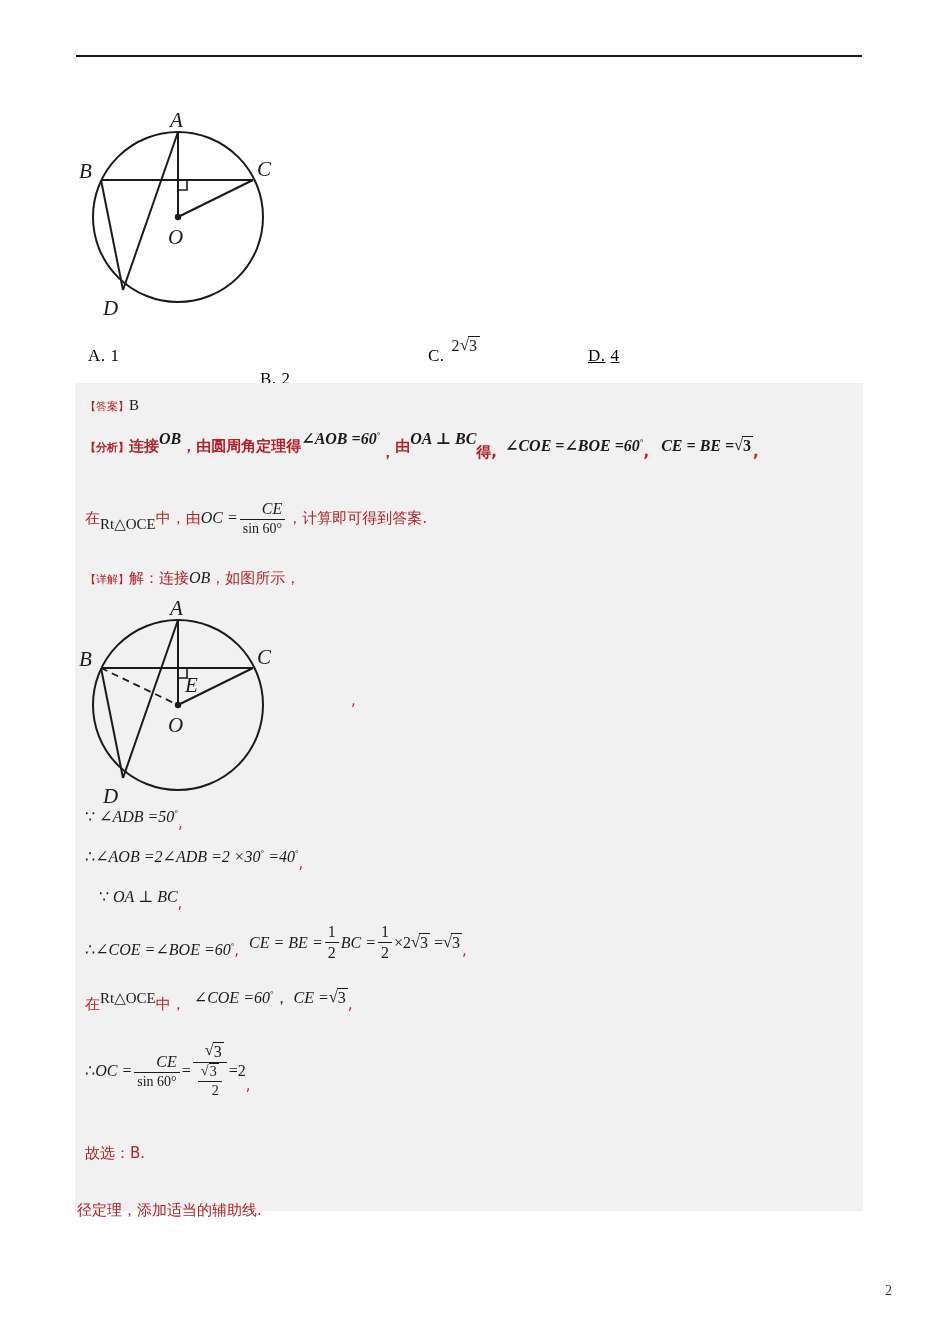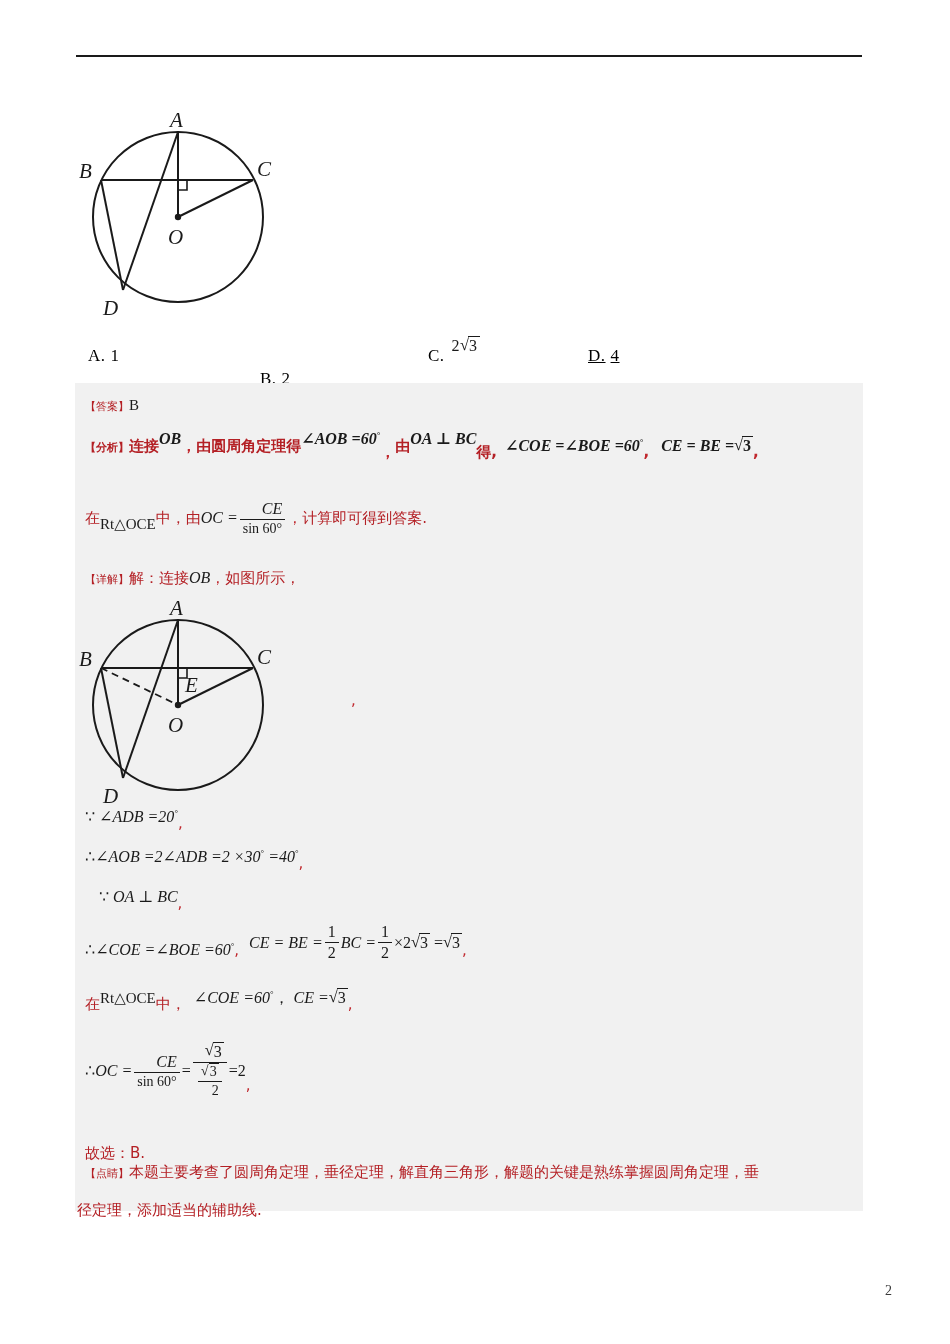--- a/index.html
+++ b/index.html
@@ -239,21 +239,21 @@
         <text x="182" y="64" font-family="Liberation Serif, serif" font-style="italic" font-size="21" fill="#1a1a1a">C</text>
         <text x="28" y="203" font-family="Liberation Serif, serif" font-style="italic" font-size="21" fill="#1a1a1a">D</text>
         <text x="93" y="132" font-family="Liberation Serif, serif" font-style="italic" font-size="21" fill="#1a1a1a">O</text>
         <text x="110" y="92" font-family="Liberation Serif, serif" font-style="italic" font-size="21" fill="#1a1a1a">E</text>
         <text x="276" y="105" font-family="DejaVu Sans, sans-serif" font-size="15" fill="#c0272d">,</text>
       </svg>
     </div>
 
     <div class="line" style="left:10px; top:424px;">
       <span class="mn">∵</span>
-      <span class="mi"><span>∠ADB =20</span><span class="sup-deg">°</span></span><span class="cn comma-red drop">,</span>
+      <span class="mi"><span>∠ADB =50</span><span class="sup-deg">°</span></span><span class="cn comma-red drop">,</span>
     </div>
 
     <div class="line" style="left:10px; top:464px;">
       <span class="mn">∴</span><span class="mi"><span>∠AOB =2∠ADB =2 ×30</span><span class="sup-deg">°</span><span> =40</span><span class="sup-deg">°</span></span><span class="cn comma-red drop">,</span>
     </div>
 
     <div class="line" style="left:24px; top:504px;">
       <span class="mn">∵</span>
       <span class="mi">OA ⊥ BC</span><span class="cn comma-red drop">,</span>
     </div>
@@ -267,23 +267,20 @@
     </div>
 
     <div class="line" style="left:10px; top:660px;">
       <span class="mn">∴</span><span class="mi"><span>OC =</span><span class="frac"><span class="num mi">CE</span><span class="den mn" style="font-size:14px;">sin 60°</span></span><span class="mn">=</span><span class="frac"><span class="num mn"><span class="sqrt"><span class="sign">√</span><span class="radicand">3</span></span></span><span class="den mn"><span class="frac small"><span class="num"><span class="sqrt"><span class="sign">√</span><span class="radicand">3</span></span></span><span class="den">2</span></span></span></span><span class="mn">=2</span></span><span class="cn comma-red" style="position:relative; top:14px;">,</span>
     </div>
 
     <div class="line" style="left:10px; top:761px;">
       <span class="cn red">故选：B.</span>
     </div>
 
-    <div class="line" style="left:10px; top:780px;">
-      <span class="tag">【点睛】</span><span class="cn red">本题主要考查了圆周角定理，垂径定理，解直角三角形，解题的关键是熟练掌握圆周角定理，垂</span>
-    </div>
     <div class="line" style="left:2px; top:818px;">
       <span class="cn red">径定理，添加适当的辅助线.</span>
     </div>
 
   </div>
 
   <div class="page-num">2</div>
 
 </div>
 

